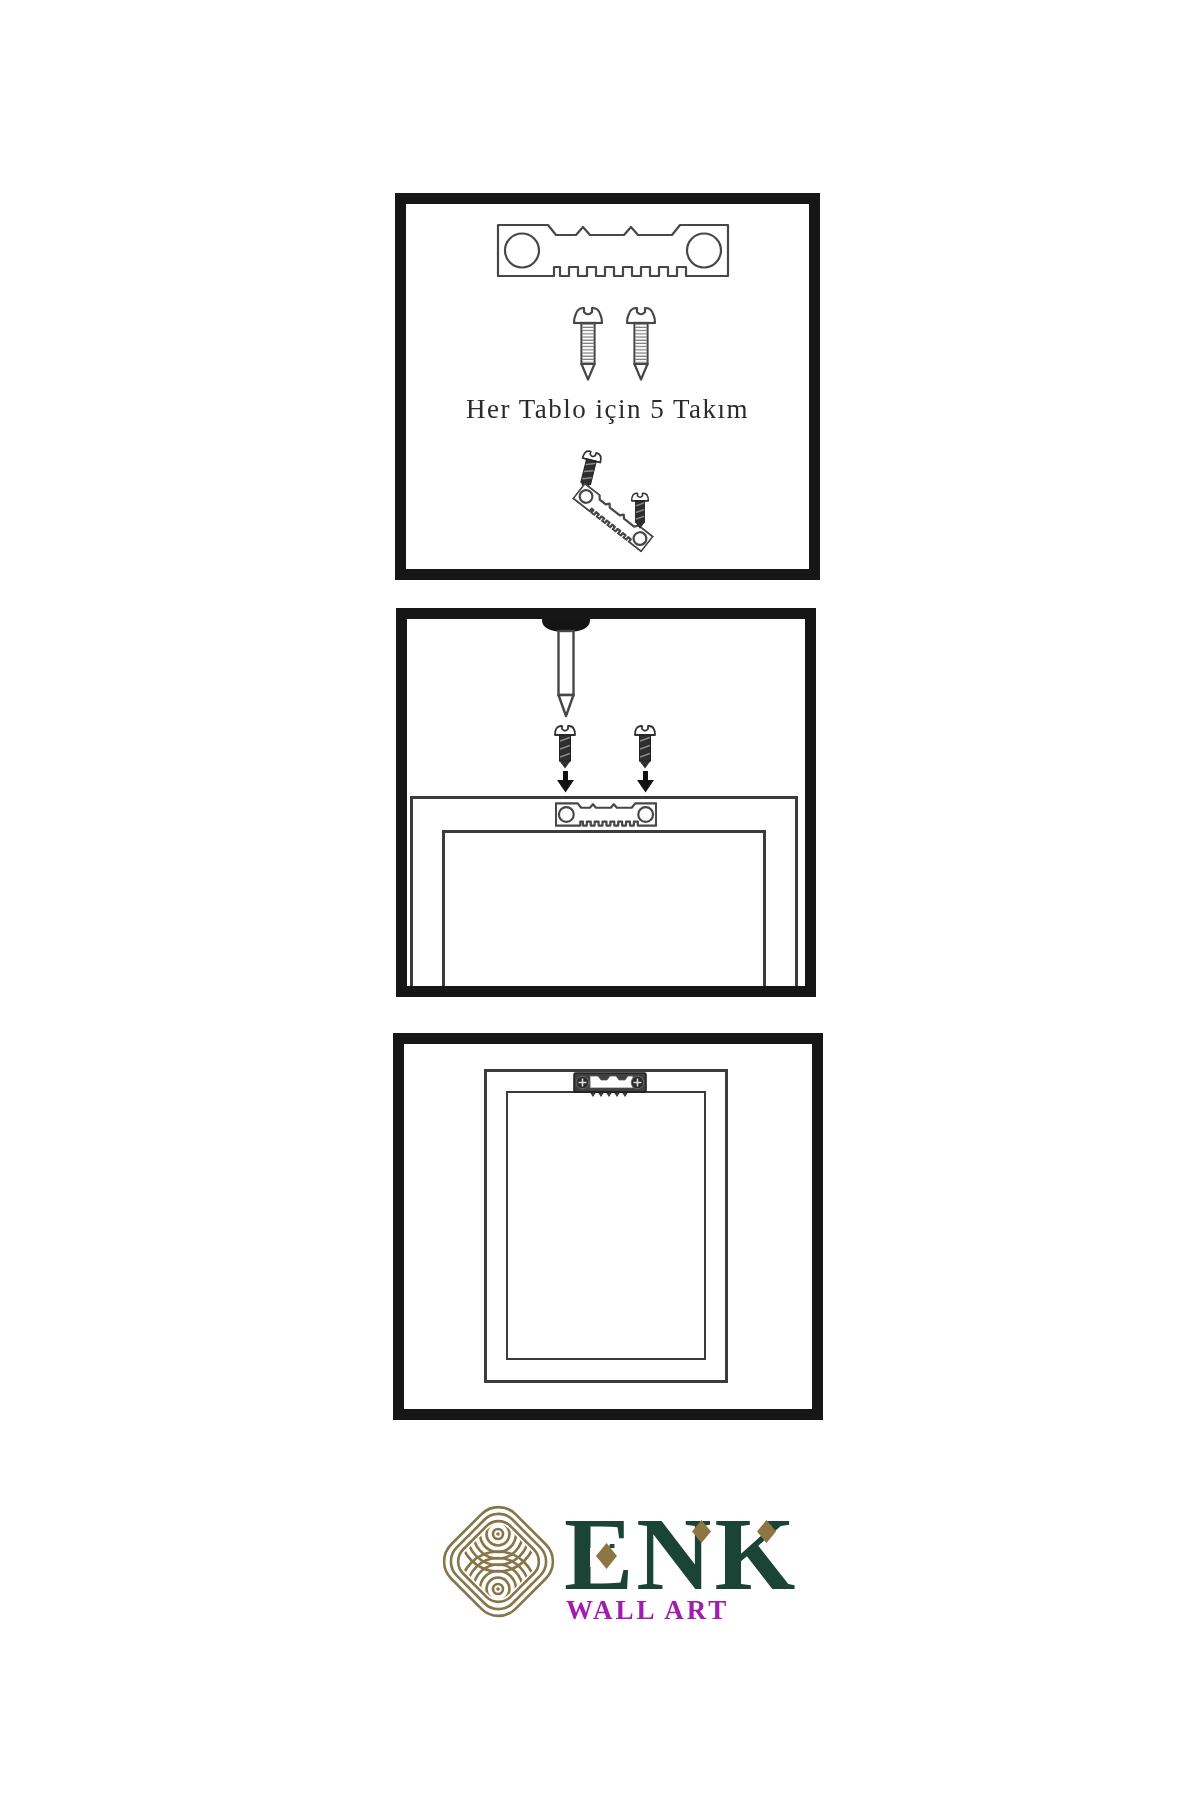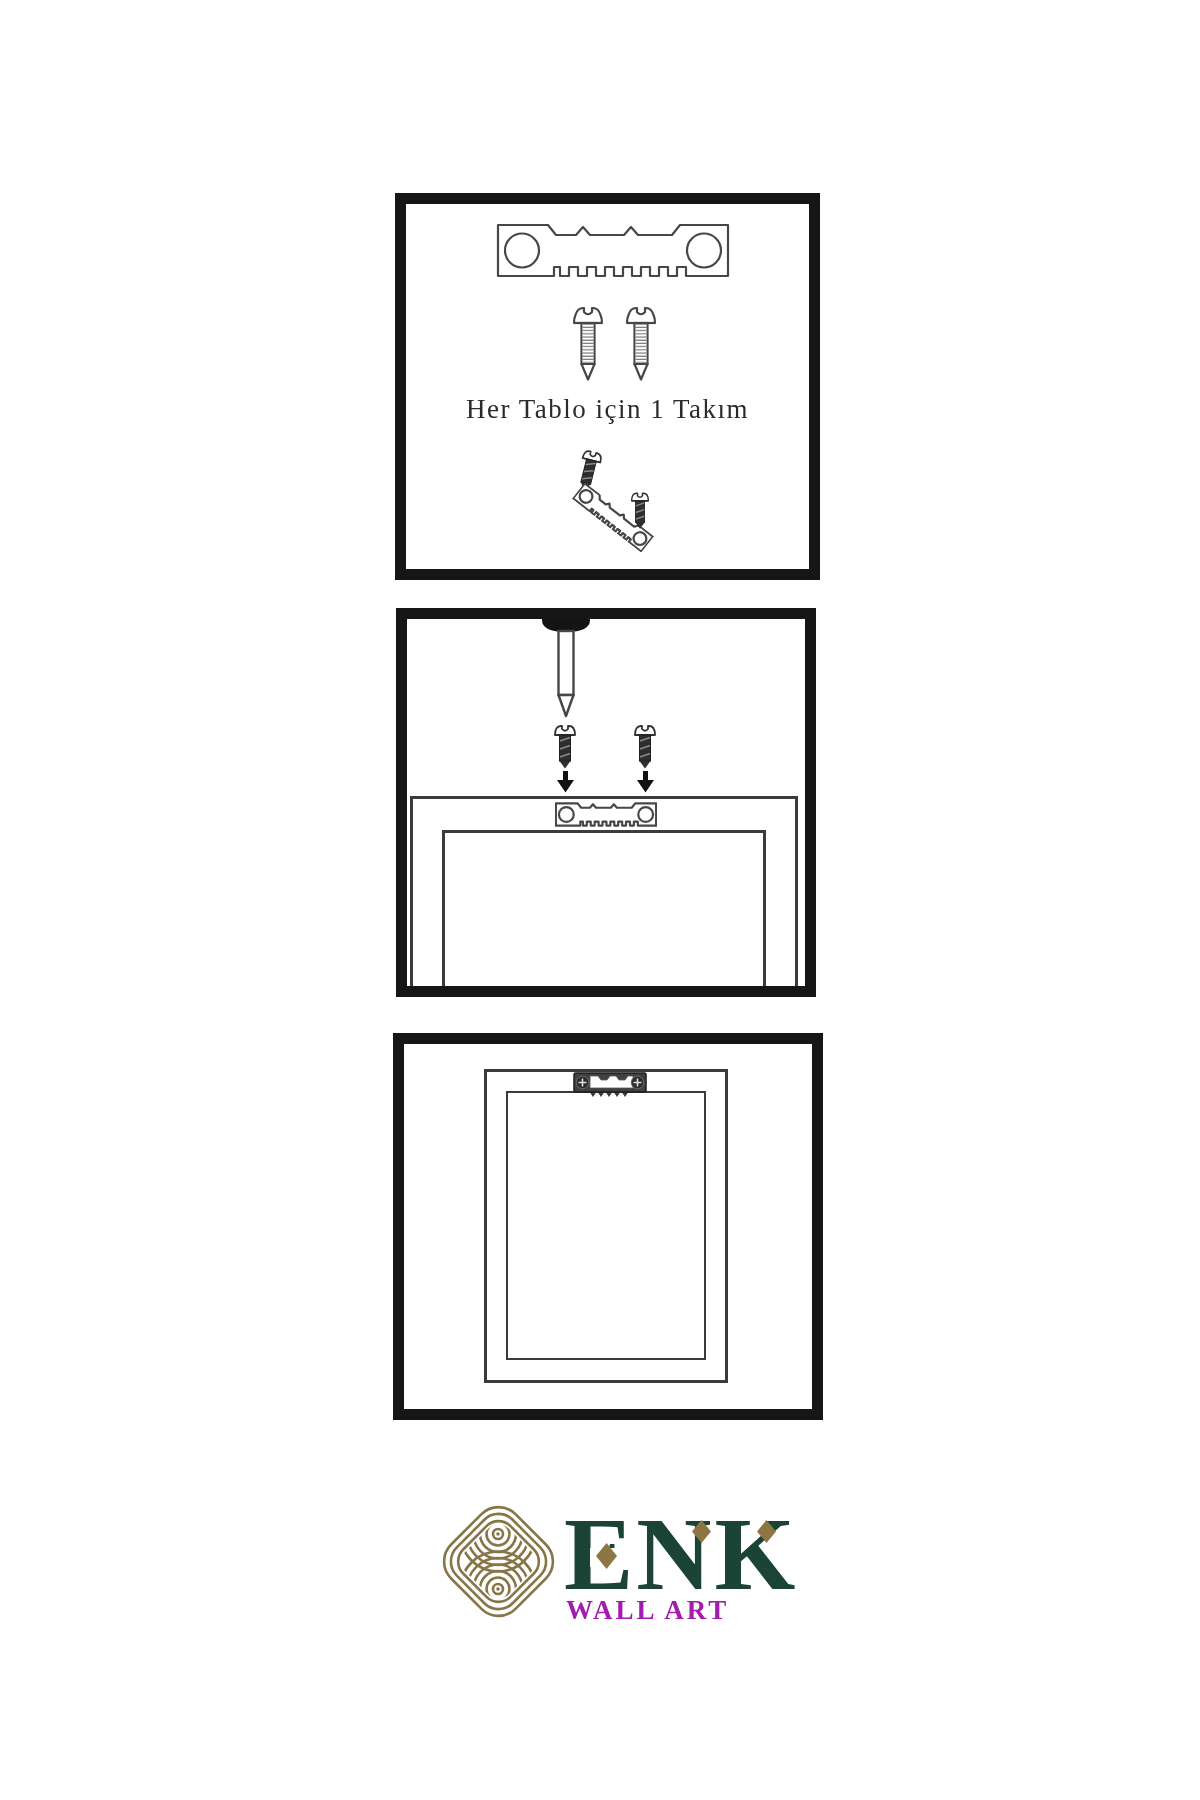--- a/index.html
+++ b/index.html
@@ -101,21 +101,21 @@
     <use href="#sawtooth"></use>
   </svg>
 
   <svg class="abs" style="left:165px;top:100px" width="34" height="77">
       <use href="#screw-light"></use>
     </svg>
   <svg class="abs" style="left:218px;top:100px" width="34" height="77">
       <use href="#screw-light"></use>
     </svg>
 
-  <div class="caption">Her Tablo için 1 Takım</div>
+  <div class="caption">Her Tablo için 5 Takım</div>
 
   <svg class="abs" style="left:172px;top:244px;transform:rotate(14deg)" width="22" height="44">
     <use href="#screw-dark" width="22" height="44"></use>
   </svg>
   <svg class="abs" style="left:163px;top:303px;transform:rotate(38deg)" width="88" height="21">
     <use href="#sawtooth" width="88" height="21"></use>
   </svg>
   <svg class="abs" style="left:224px;top:286px" width="20" height="40">
     <use href="#screw-dark" width="20" height="40"></use>
   </svg>

